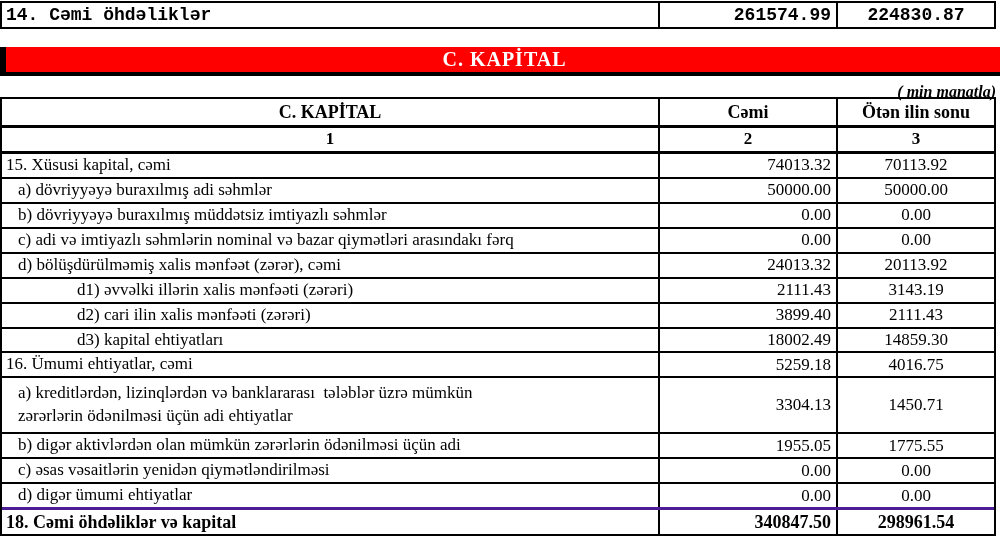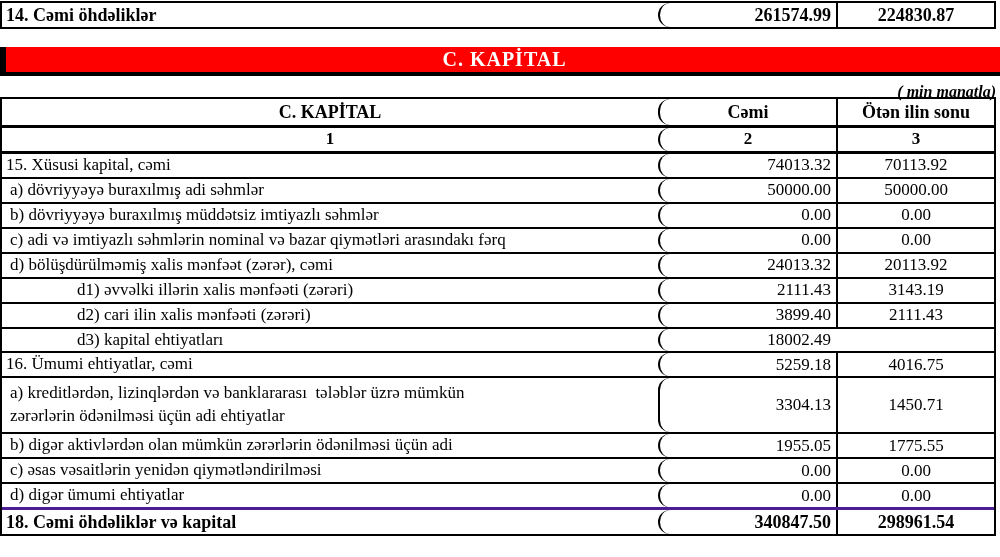--- a/index.html
+++ b/index.html
@@ -5,21 +5,21 @@
   html,body{margin:0;padding:0;background:#fff;}
   body{
     width:1000px;height:557px;position:relative;overflow:hidden;
     font-family:"Liberation Serif","DejaVu Serif",serif;
     color:#000;-webkit-font-smoothing:antialiased;
   }
   
   .mini-table{
     position:absolute;top:1px;left:0;width:996px;
     border:2px solid #000;box-sizing:border-box;
-    display:grid;grid-template-columns:656px 178px 158px;
+    display:grid;grid-template-columns:656px 178px 158px;font-family:Liberation Mono, monospace;
   }
   .mini-table>div{display:flex;align-items:center;min-height:24px;
     font-weight:bold;font-size:18px;}
   
   .banner{
     position:absolute;top:47px;left:0;width:997px;height:25px;
     border-left:6px solid #000;border-bottom:4px solid #000;
     box-sizing:content-box;
     display:flex;align-items:center;justify-content:center;
   }
@@ -35,23 +35,23 @@
     border:2px solid #000;box-sizing:border-box;
     font-size:17px;
   }
   .trow{
     display:grid;grid-template-columns:656px 178px 158px;
     border-bottom:2px solid #000;
   }
   .trow:last-child{border-bottom:none;}
   .trow>div{display:flex;align-items:center;min-height:22px;box-sizing:border-box;}
   .c1{justify-content:flex-start;padding-left:4px;white-space:pre-wrap;line-height:1.35;}
-  .c2{justify-content:flex-end;padding-right:5px;border-left:2px solid #000;border-radius:12px;}
+  .c2{justify-content:flex-end;padding-right:5px;border-left:2px solid #000;}
   .c3{justify-content:center;border-left:2px solid #000;}
-  .i1 .c1{padding-left:8px;}
+  .i1 .c1{padding-left:16px;}
   .i2 .c1{padding-left:75px;}
   .thead{font-weight:bold;font-size:18px;border-bottom:3px solid #000;}
   .thead>div{min-height:26px;justify-content:center;padding:0;}
   .nums{font-weight:bold;border-bottom:3px solid #000;}
   .nums>div{min-height:20px;justify-content:center;padding:0;}
   .tall>div{min-height:54px;}
   .b{font-weight:bold;font-size:18px;}
   .b>div{min-height:24px;}
   .tb{border-bottom:3px solid #4c1d95;text-align:center;}
 </style>
@@ -122,20 +122,21 @@
 
   <div class="trow i2">
     <div class="c1">d2) cari ilin xalis mənfəəti (zərəri)</div>
     <div class="c2">3899.40</div>
     <div class="c3">2111.43</div>
   </div>
 
   <div class="trow i2">
     <div class="c1">d3) kapital ehtiyatları</div>
     <div class="c2">18002.49</div>
+    <div class="c3">14859.30</div>
   </div>
 
   <div class="trow">
     <div class="c1">16. Ümumi ehtiyatlar, cəmi</div>
     <div class="c2">5259.18</div>
     <div class="c3">4016.75</div>
   </div>
 
   <div class="trow i1 tall">
     <div class="c1">a) kreditlərdən, lizinqlərdən və banklararası  tələblər üzrə mümkün

